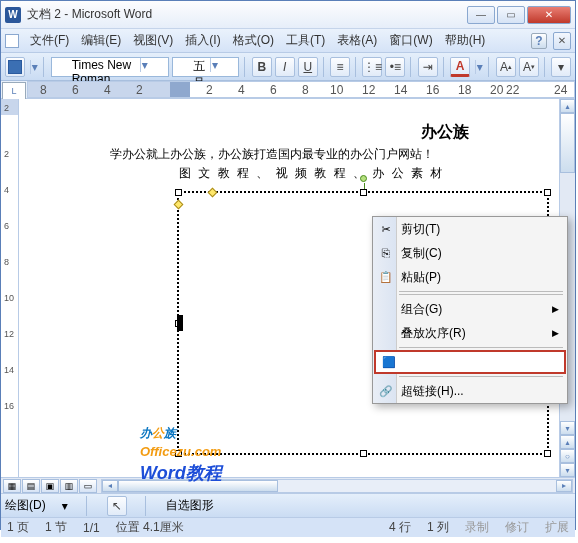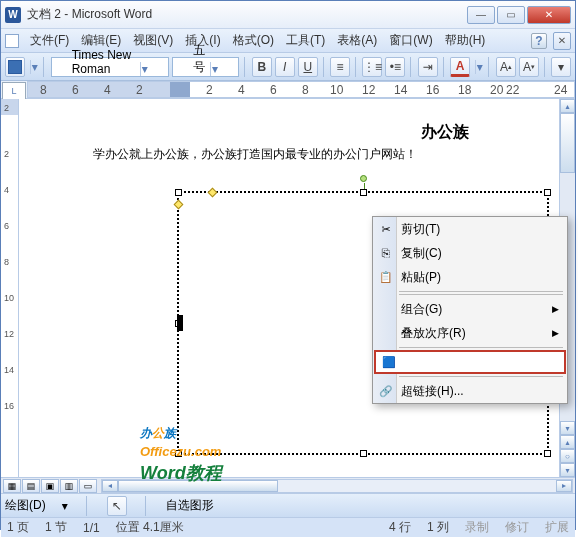--- a/index.html
+++ b/index.html
@@ -11,21 +11,21 @@
 .winbtns{display:flex;gap:0}
 .winbtn{width:28px;height:18px;border:1px solid #8aa8d0;background:linear-gradient(#f3f7fd,#d6e3f5);display:flex;align-items:center;justify-content:center;font-size:10px;color:#555;border-radius:2px;margin-left:2px}
 .winbtn.close{background:linear-gradient(#e97e73,#c0392b);color:#fff;width:44px}
 .menubar{height:24px;background:linear-gradient(#eaf2fc,#d5e3f7);display:flex;align-items:center;padding:0 4px;border-bottom:1px solid #b8cbe6;gap:4px}
 .menubar-icon{width:14px;height:14px;border:1px solid #8aa8d0;background:#fff;margin-right:3px}
 .menu-item{padding:2px 4px;color:#333;font-size:12px}
 .qhelp{width:16px;height:16px;border:1px solid #9ab;background:linear-gradient(#fff,#cde);border-radius:2px;display:flex;align-items:center;justify-content:center;color:#5a7fb8;font-weight:bold;margin-left:2px}
 .toolbar{height:28px;background:linear-gradient(#e5effb,#cadcf3);display:flex;align-items:center;padding:0 4px;border-bottom:1px solid #a8bfde;gap:3px}
 .tbtn{height:20px;min-width:20px;border:1px solid #a8bfde;background:linear-gradient(#fcfdff,#e1ebf8);border-radius:2px;display:flex;align-items:center;justify-content:center;color:#444;padding:0 2px}
 .save-icon{width:14px;height:14px;background:#3b6fb3;border:1px solid #2a5a9e}
-.font-sel{height:20px;border:1px solid #9ab8db;background:#fff;padding:0 20px;display:flex;align-items:flex-end;font-size:11px;min-width:110px}
+.font-sel{height:20px;border:1px solid #9ab8db;background:#fff;padding:0 20px;display:flex;align-items:flex-start;font-size:11px;min-width:110px}
 .font-sel.small{min-width:42px}
 .dd{width:12px;border-left:1px solid #b8cbe6;display:flex;align-items:center;justify-content:center;margin-left:2px;color:#5a7fb8}
 .sep{width:3px;height:20px;border-left:1px solid #a8bfde;margin:0 2px}
 .ruler-row{height:18px;background:#e8f0fb;display:flex;border-bottom:1px solid #b8cbe6}
 .ruler-corner{width:24px;height:18px;border:1px solid #9ab;background:#fff;display:flex;align-items:center;justify-content:center;font-size:9px;color:#5a7fb8;margin:1px}
 .hruler{flex:1;background:#fff;border:1px solid #b8cbe6;position:relative;display:flex;align-items:center;font-size:9px;color:#555}
 .hruler span{position:absolute}
 .hruler .shade{position:absolute;background:#c8d6ec;height:100%;top:0}
 .doc-area{position:relative;height:378px;display:flex;background:#7b95bf}
 .vruler{width:18px;background:#fff;border-right:1px solid #b8cbe6;position:relative}
@@ -47,21 +47,21 @@
 .ctx-item{height:24px;display:flex;align-items:center;padding:0 8px 0 28px;position:relative;font-size:12px;color:#000}
 .ctx-item.hl{background:#fff;border:2px solid #c0392b;margin:1px}
 .ctx-icon{position:absolute;left:5px;width:16px;height:16px;display:flex;align-items:center;justify-content:center;font-size:11px}
 .ctx-sep{height:1px;background:#bbb;margin:2px 4px 2px 26px}
 .ctx-arrow{position:absolute;right:8px;font-size:9px;color:#000}
 .ctx-iconbar{position:absolute;left:0;top:0;bottom:0;width:24px;background:linear-gradient(90deg,#e9eef6,#dbe4f2);border-right:1px solid #ccc}
 .watermark{position:absolute;bottom:58px;left:140px;z-index:50;font-weight:bold;font-style:italic}
 .watermark .l1{font-size:28px}
 .watermark .c1{color:#0b76c1}.watermark .c2{color:#f39c12}.watermark .c3{color:#0b76c1}
 .watermark .l2{font-size:13px;color:#f39c12;}
-.watermark .l3{font-size:18px;color:#15803d;margin-top:2px}
+.watermark .l3{font-size:18px;color:#1d4ed8;margin-top:2px}
 .hscroll{height:16px;background:#e2e9f4;border-top:1px solid #b8cbe6;display:flex;align-items:center}
 .viewbtns{display:flex;gap:1px;padding:0 2px}
 .viewbtn{width:18px;height:14px;border:1px solid #a8bfde;background:linear-gradient(#fff,#d6e3f5);font-size:9px;display:flex;align-items:center;justify-content:center}
 .scrolltrack{flex:1;background:#e8eef8;border:1px solid #b8cbe6;height:14px;position:relative;margin:0 2px;display:flex}
 .scrollbtn{width:16px;background:linear-gradient(#fff,#cde);border:1px solid #a8bfde;display:flex;align-items:center;justify-content:center;font-size:8px;color:#5a7fb8}
 .thumb{background:linear-gradient(#fff,#cde);border:1px solid #a8bfde;height:100%}
 .drawbar{height:24px;background:linear-gradient(#e5effb,#cadcf3);border-top:1px solid #b8cbe6;display:flex;align-items:center;padding:0 4px;gap:16px;font-size:12px}
 .statusbar{height:20px;background:#d5e3f7;border-top:1px solid #b8cbe6;display:flex;align-items:center;padding:0 6px;gap:16px;font-size:11px;color:#444}
 .statusbar .dim{color:#999}
 .vscroll{position:absolute;right:0;top:0;bottom:0;width:16px;background:#e2e9f4;border-left:1px solid #b8cbe6;display:flex;flex-direction:column}
@@ -169,21 +169,22 @@
         <span style="top:158px">8</span>
       <span style="top:194px">10</span>
         <span style="top:230px">12</span>
       <span style="top:266px">14</span>
         <span style="top:302px">16</span>
     </div>
     <div class="page-wrap">
       <div class="page">
         <div class="doc-text">
           <div class="title">办公族</div>
-          <div style="margin-left:64px">学办公就上办公族，办公族打造国内最专业的办公门户网站！</div>
+          <div style="margin-left:81px">学办公就上办公族，办公族打造国内最专业的办公门户网站！</div>
+          <div style="margin-left:150px;letter-spacing:2px">图 文 教 程 、 视 频 教 程 、 办 公 素 材</div>
         </div>
         <div class="shape" style="top:92px;left:158px;width:372px;height:264px">
           <div class="rot"></div>
           <div class="handle htl"></div>
           <div class="handle htm"></div>
           <div class="handle htr"></div>
           <div class="handle hlm"></div>
           <div class="handle hrm"></div>
           <div class="handle hbl"></div>
           <div class="handle hbm"></div>

